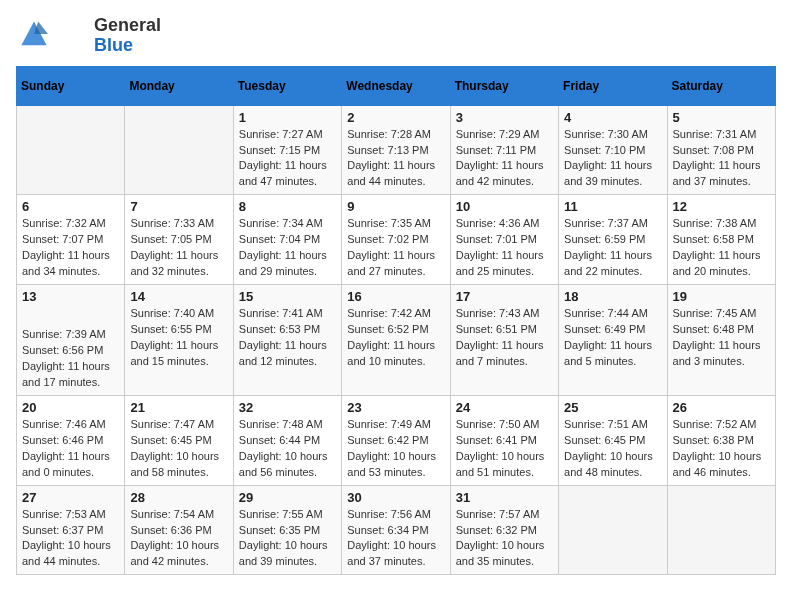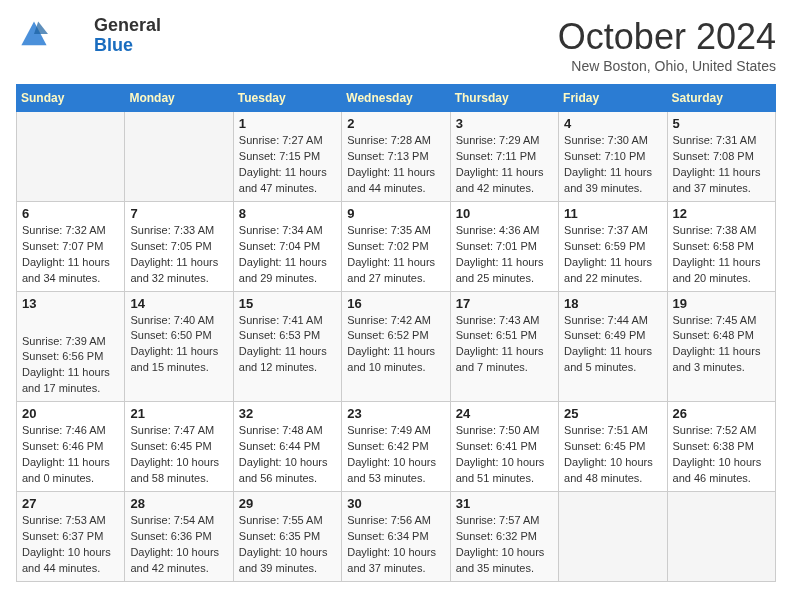--- a/index.html
+++ b/index.html
@@ -45,22 +45,22 @@
       font-size: 14px;
       color: #555;
     }
     .calendar {
       width: 100%;
       border-collapse: collapse;
       font-size: 11px;
     }
     .calendar th {
       background-color: #2b7cd3;
-      color: #fef9c3;
-      padding: 6px 4px;
+      color: #000000;
+      padding: 12px 4px;
       text-align: left;
       font-size: 12px;
       border: 1px solid #2b7cd3;
     }
     .calendar td {
       border: 1px solid #ccc;
       vertical-align: top;
       padding: 4px 5px;
       width: calc(100% / 7);
       min-height: 80px;
@@ -96,24 +96,20 @@
       <svg class="logo-icon" viewBox="0 0 40 40">
         <polygon points="20,2 38,36 2,36" fill="#2b7cd3" opacity="0.85"></polygon>
         <polygon points="26,2 40,20 20,20" fill="#1a5fa0" opacity="0.7"></polygon>
       </svg>
     </div>
     <div class="logo-text">
       <div class="general">General</div>
       <div class="blue">Blue</div>
     </div>
   </div>
-  <div class="title-area">
-    <div class="month-title">October 2024</div>
-    <div class="location">New Boston, Ohio, United States</div>
-  </div>
 </div>
 
 <table class="calendar">
   <thead>
     <tr>
     <th>Sunday</th>
         <th>Monday</th>
         <th>Tuesday</th>
         <th>Wednesday</th>
         <th>Thursday</th>
@@ -216,21 +212,21 @@
         <td>
           <div class="day-number">13</div>
           <div class="day-info" style="white-space: pre-line; margin-top: 23px;">Sunrise: 7:39 AM
 Sunset: 6:56 PM
 Daylight: 11 hours
 and 17 minutes.</div>
         </td>
         <td>
           <div class="day-number">14</div>
           <div class="day-info" style="white-space: pre-line;">Sunrise: 7:40 AM
-Sunset: 6:50 PM
+Sunset: 6:55 PM
 Daylight: 11 hours
 and 15 minutes.</div>
         </td>
         <td>
           <div class="day-number">15</div>
           <div class="day-info" style="white-space: pre-line;">Sunrise: 7:41 AM
 Sunset: 6:53 PM
 Daylight: 11 hours
 and 12 minutes.</div>
         </td>

